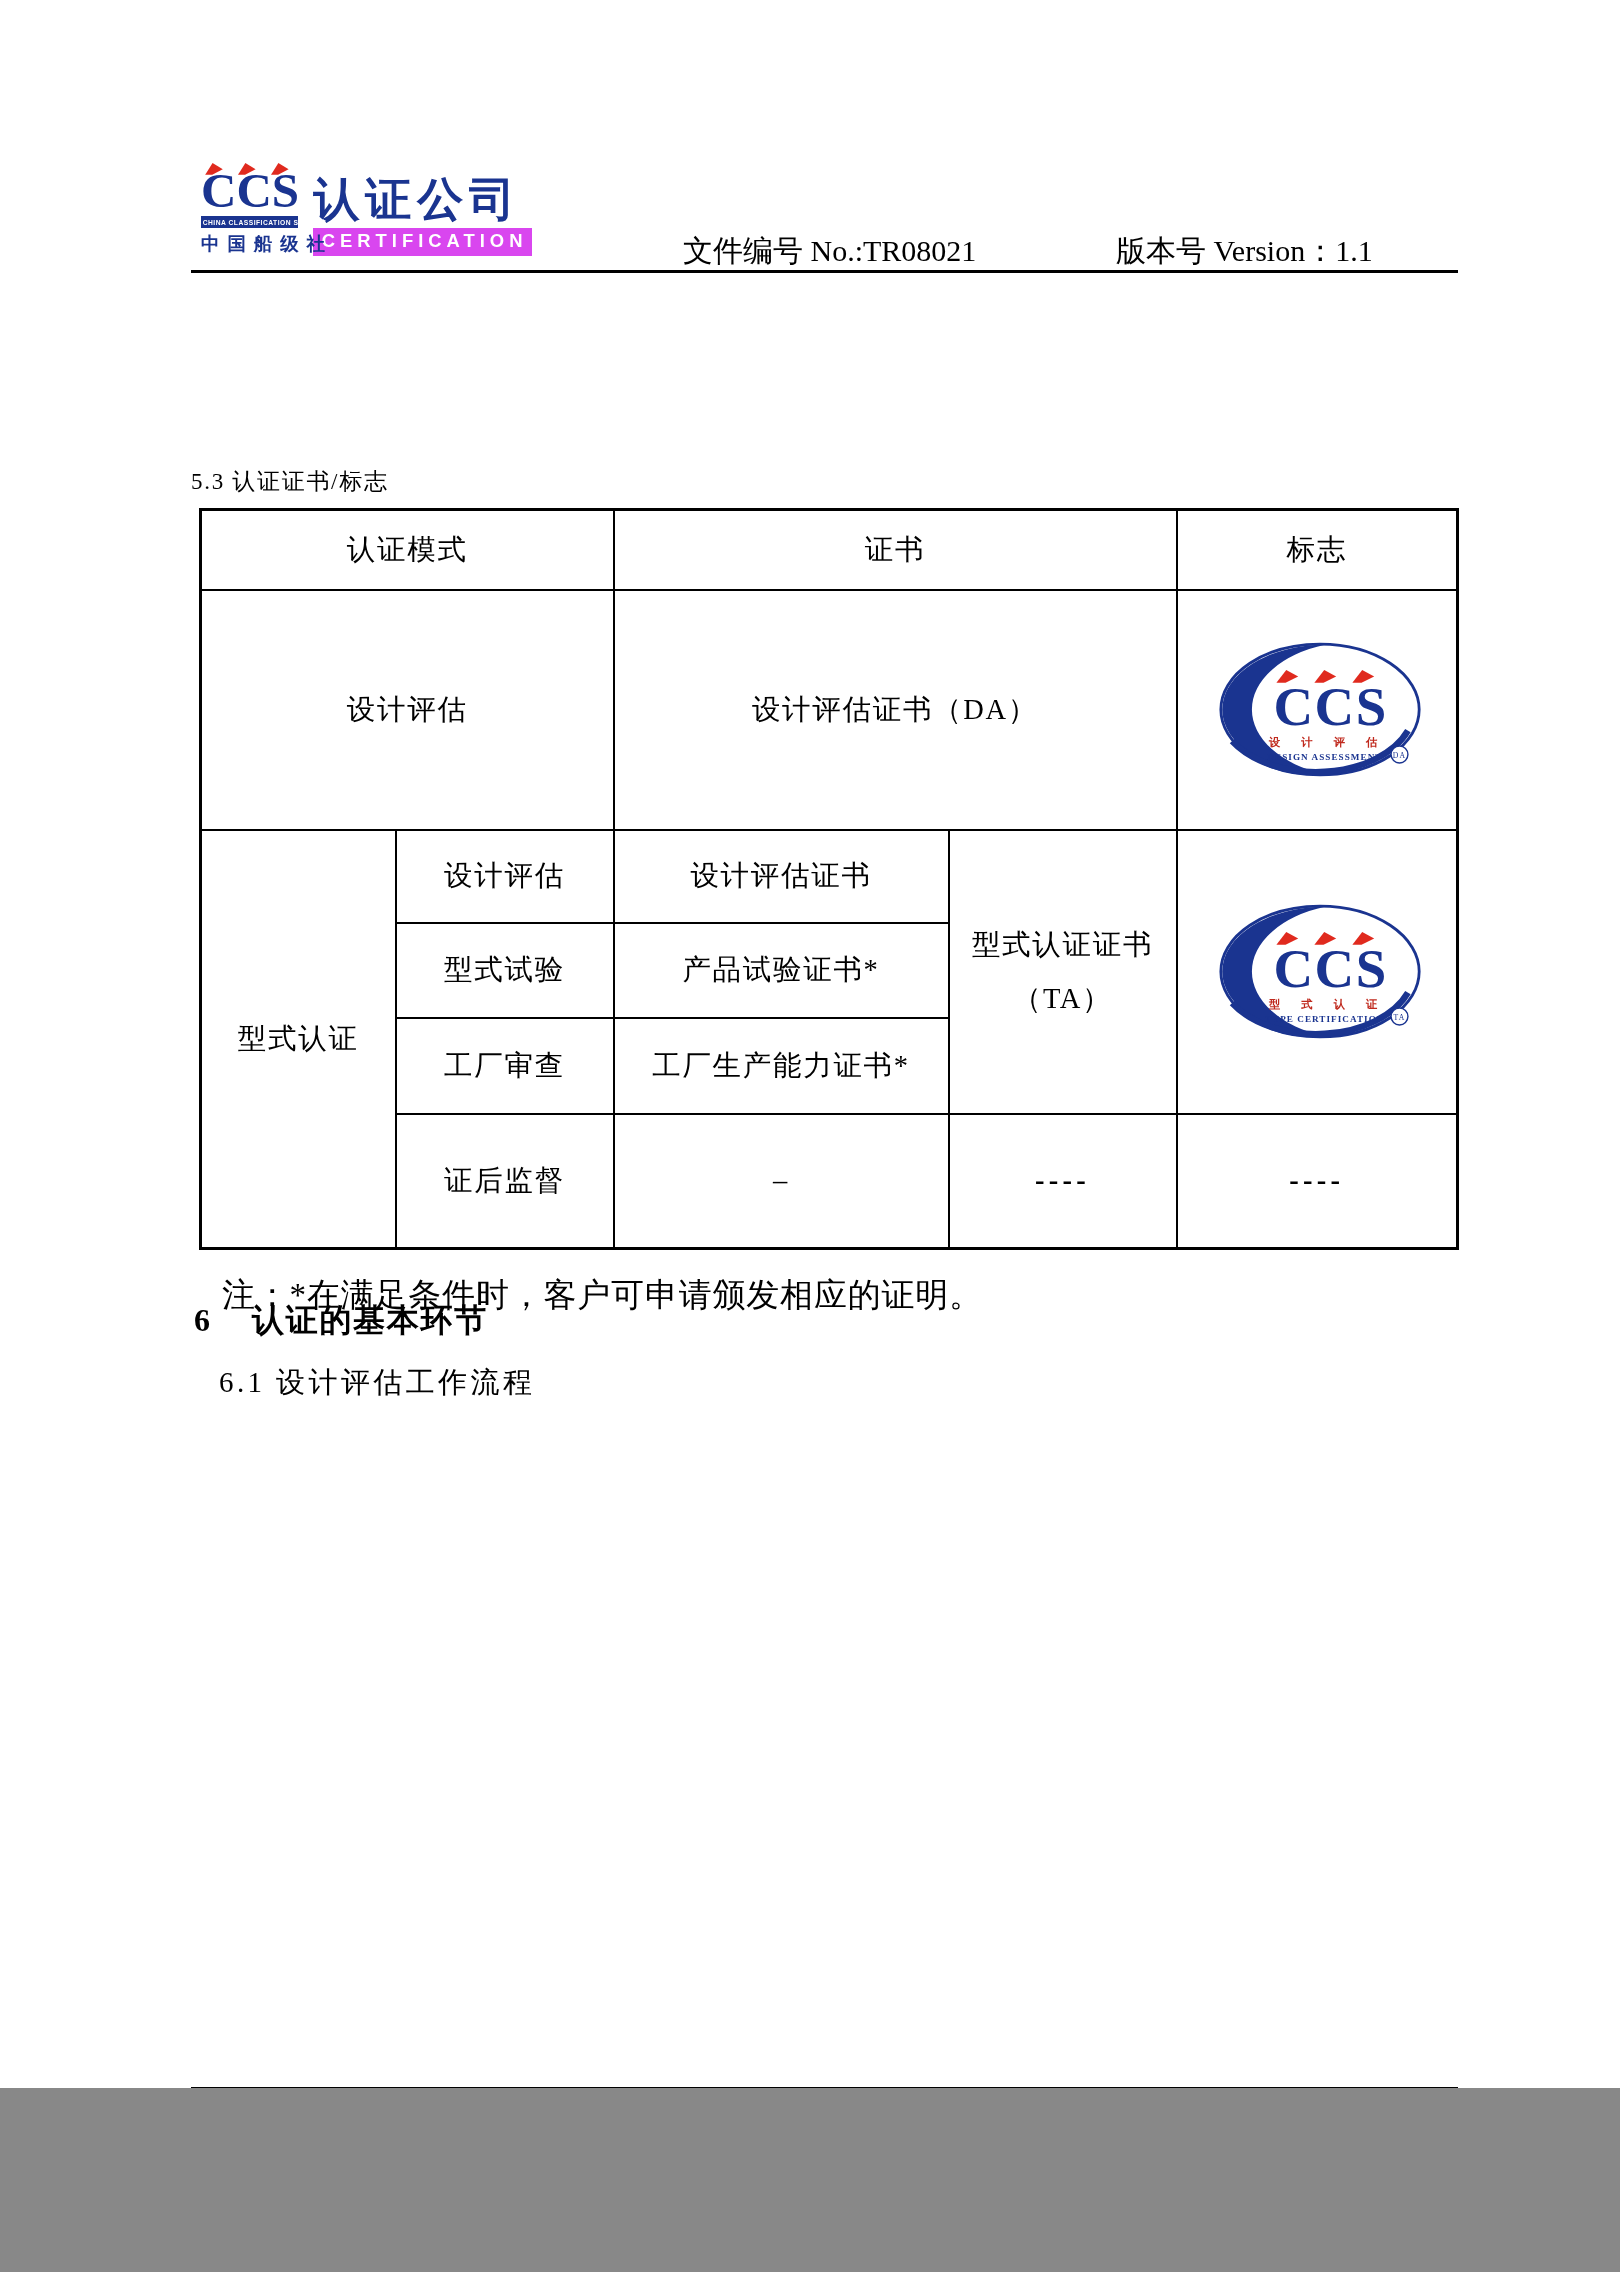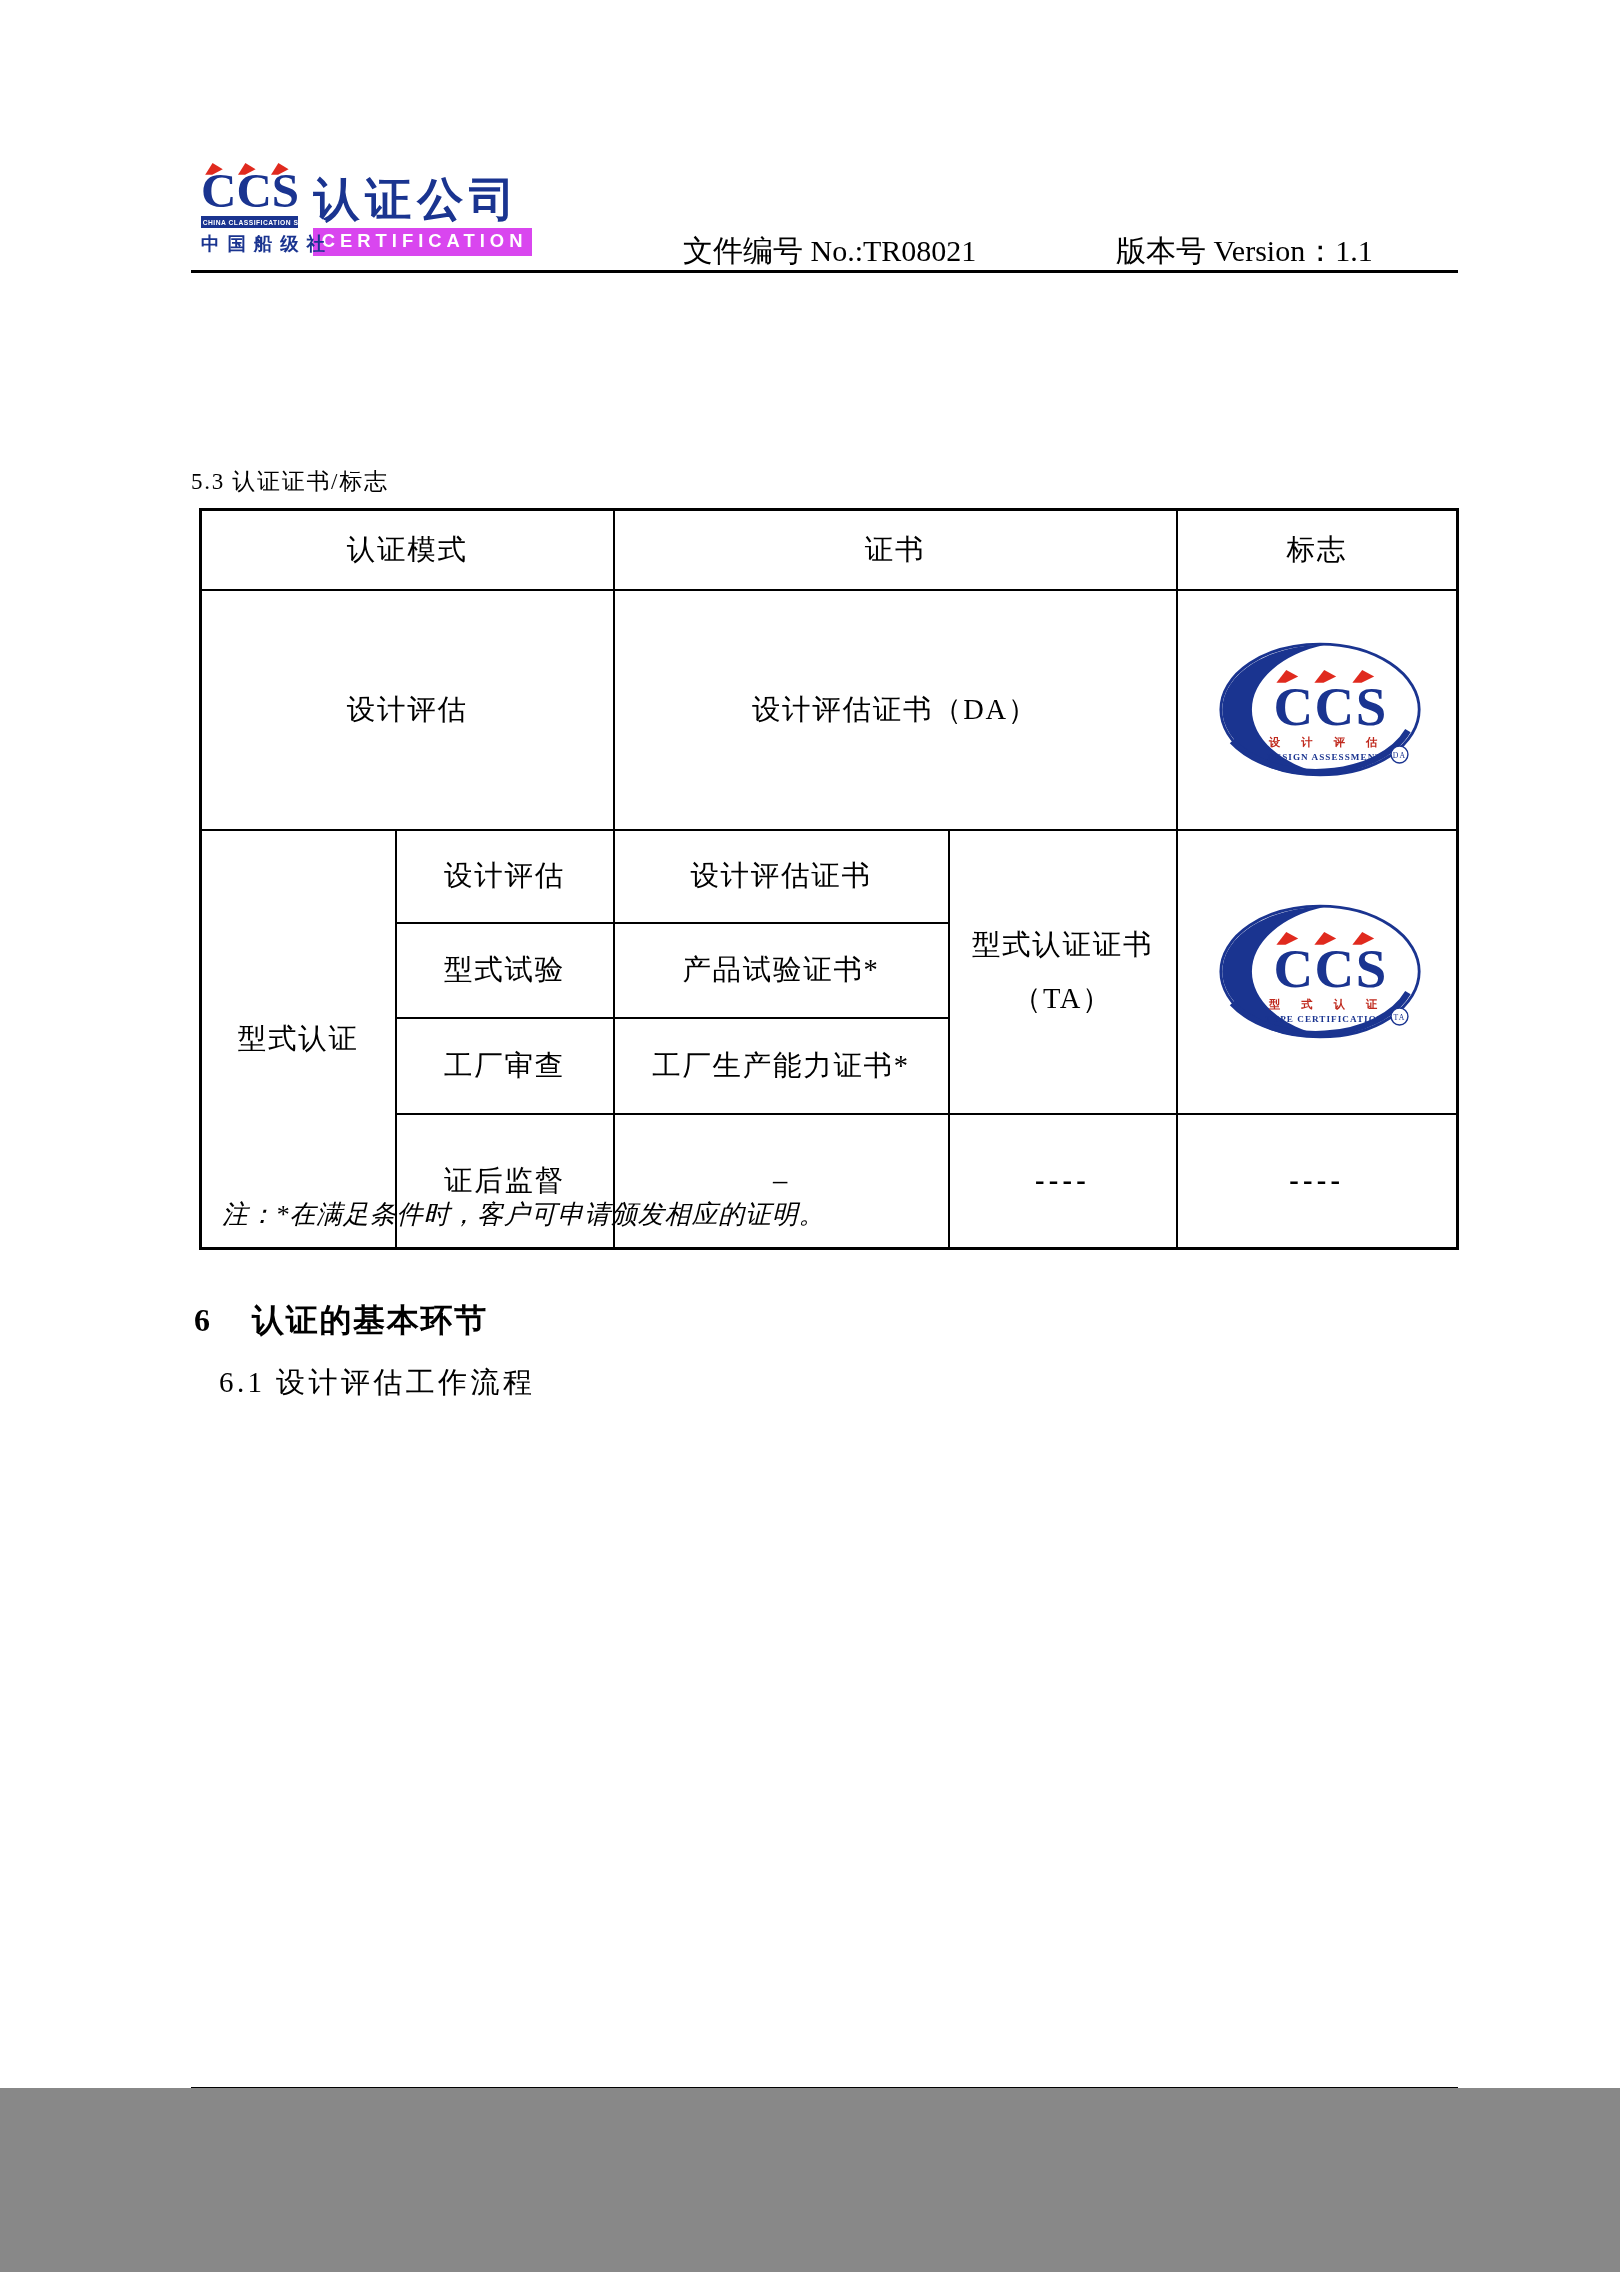--- a/index.html
+++ b/index.html
@@ -39,21 +39,21 @@
   
   .doc-no{position:absolute;left:683px;top:231px;font-size:30px;white-space:nowrap;}
   .version{position:absolute;left:1116px;top:231px;font-size:30px;white-space:nowrap;}
   .rule-top{position:absolute;left:191px;top:270px;width:1267px;height:3.4px;background:#000;}
   
   .para{
     position:absolute;left:191px;top:276px;width:1267px;
     font-size:28.5px;line-height:64px;text-align:justify;text-indent:57px;letter-spacing:1.3px;
   }
   .h53{position:absolute;left:191px;top:466px;font-size:23px;letter-spacing:1.7px;}
-  .note{position:absolute;left:222px;top:1197px;font-size:26px;letter-spacing:0.8px;font-style:italic;}
+  .note{position:absolute;left:222px;top:1273px;font-size:33px;letter-spacing:0.8px;}
   .h6{position:absolute;left:194px;top:1299px;font-size:32px;font-weight:bold;}
   .h6 .h6-title{margin-left:42px;letter-spacing:1.7px;}
   .h61{position:absolute;left:193px;top:1363px;font-size:29px;letter-spacing:3.4px;margin-left:26px;}
   
   table.cert{
     position:absolute;left:199px;top:508px;border-collapse:collapse;table-layout:fixed;
     border:3.4px solid #000;
   }
   table.cert td{
     border:2.5px solid #000;text-align:center;vertical-align:middle;

